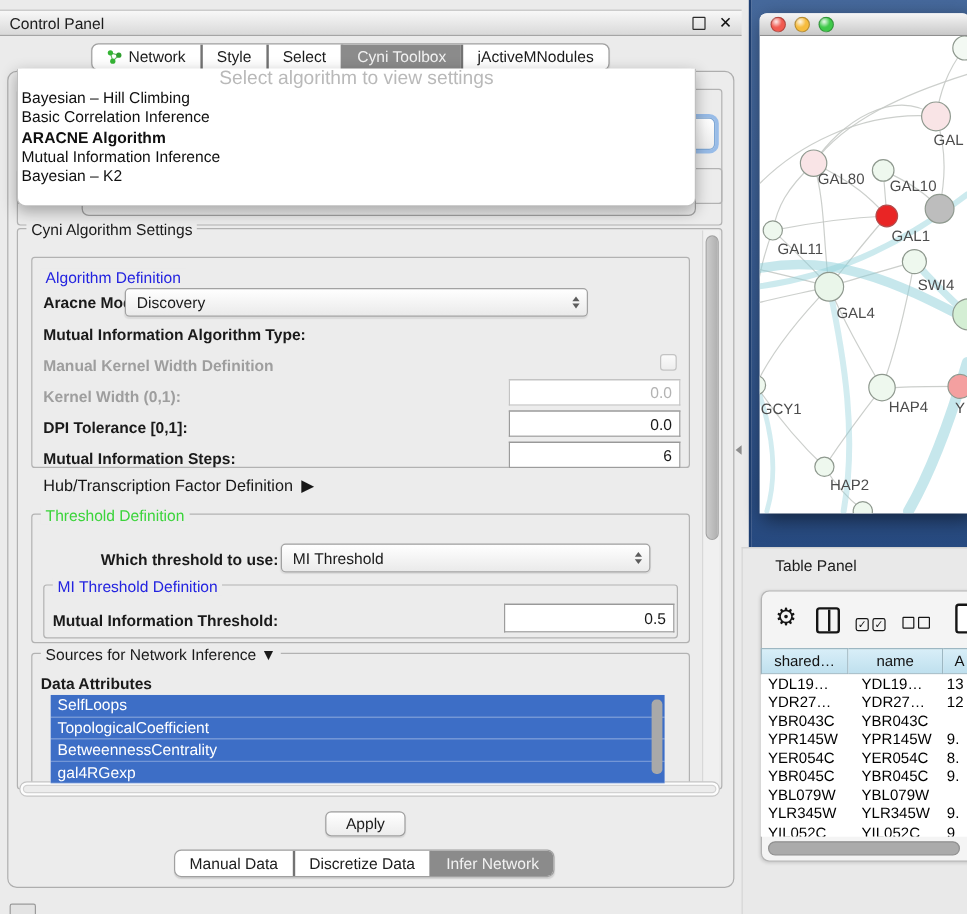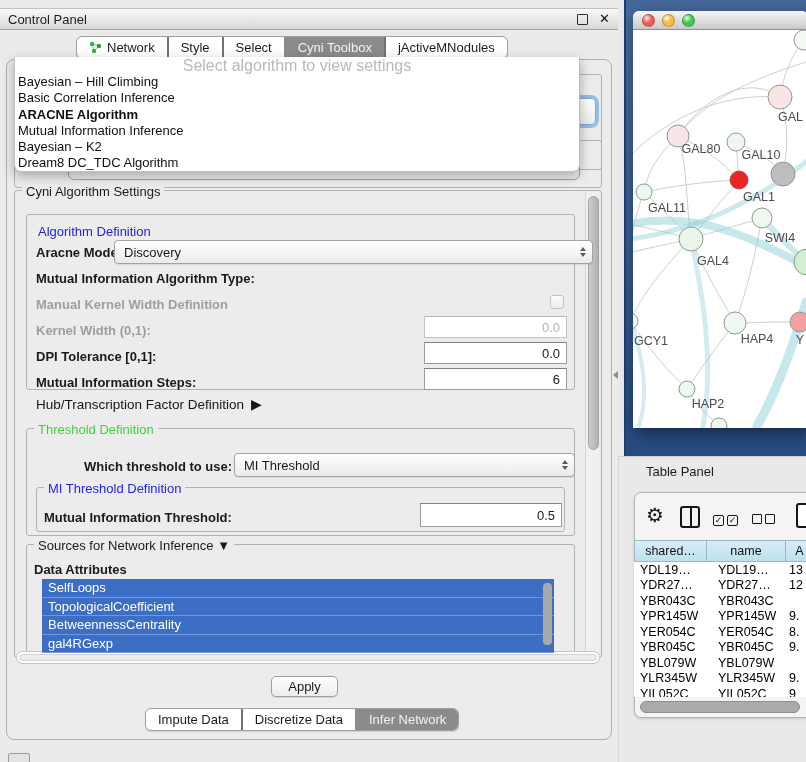--- a/index.html
+++ b/index.html
@@ -163,36 +163,35 @@
   <div class="abs" style="left:68px;top:152px;width:512px;height:28px;border:1px solid #a2a2a2;border-radius:6px;background:linear-gradient(#fdfdfd,#ececec);"></div>
 
   <div class="abs" id="algo-dd">
     <div class="dd-ph">Select algorithm to view settings</div>
     <div id="dd-items">
         <div class="dd-item">Bayesian – Hill Climbing</div>
         <div class="dd-item">Basic Correlation Inference</div>
         <div class="dd-item bold">ARACNE Algorithm</div>
         <div class="dd-item">Mutual Information Inference</div>
         <div class="dd-item">Bayesian – K2</div>
-        <div class="dd-item">Dream8 DC_TDC Algorithm</div>
       </div>
   </div>
 
   <div class="abs grp" style="left:14px;top:190px;width:588px;height:468px;"></div>
   <div class="legend" style="left:22px;top:184px;">Cyni Algorithm Settings</div>
 
   <div class="abs vtrack" style="left:585px;top:192px;width:14px;height:464px;">
     <div class="vthumb" style="top:4px;height:252px;"></div>
   </div>
 
   <div class="abs grp" style="left:26px;top:214px;width:549px;height:176px;"></div>
   <div class="legend blue" style="left:34px;top:208px;margin-top:16px;">Algorithm Definition</div>
 
   <div class="abs lbl" style="left:36px;top:245px;">Aracne Mode:</div>
-  <div class="abs combo" style="left:114px;top:240px;width:479px;height:24px;">
+  <div class="abs combo" style="left:104px;top:240px;width:386px;height:24px;">
     <span>Discovery</span>
     <span class="stepper">
         <span class="tri-up"></span>
         <span class="tri-dn"></span>
       </span>
   </div>
 
   <div class="abs lbl" style="left:36px;top:271px;">Mutual Information Algorithm Type:</div>
 
   <div class="abs lbl off" style="left:36px;top:297px;">Manual Kernel Width Definition</div>
@@ -215,21 +214,21 @@
 
   <div class="abs" id="hub-row">
     <span>Hub/Transcription Factor Definition</span>
     <span id="hub-arrow">▶</span>
   </div>
 
   <div class="abs grp" style="left:26px;top:428px;width:549px;height:108px;"></div>
   <div class="legend green" style="left:34px;top:422px;">Threshold Definition</div>
 
   <div class="abs lbl" style="left:84px;top:459px;">Which threshold to use:</div>
-  <div class="abs combo" style="left:234px;top:453px;width:341px;height:24px;">
+  <div class="abs combo" style="left:234px;top:453px;width:308px;height:24px;">
     <span>MI Threshold</span>
     <span class="stepper">
         <span class="tri-up"></span>
         <span class="tri-dn"></span>
       </span>
   </div>
 
   <div class="abs grp" style="left:36px;top:487px;width:529px;height:45px;"></div>
   <div class="legend blue" style="left:44px;top:481px;">MI Threshold Definition</div>
   <div class="abs lbl" style="left:44px;top:510px;">Mutual Information Threshold:</div>
@@ -253,21 +252,21 @@
 
   <div class="abs" id="h-scroll">
       <div class="hthumb"></div>
     </div>
 
   <div class="abs" id="apply-btn">
     <span>Apply</span>
   </div>
   <div class="abs tabbar" id="bottom-tabs">
       <div class="seg">
-        <span>Impute Data</span>
+        <span>Manual Data</span>
       </div>
       <div class="seg">
         <span>Discretize Data</span>
       </div>
       <div class="seg sel">
         <span>Infer Network</span>
       </div>
     </div>
 
   <div class="abs" id="desktop"></div>

